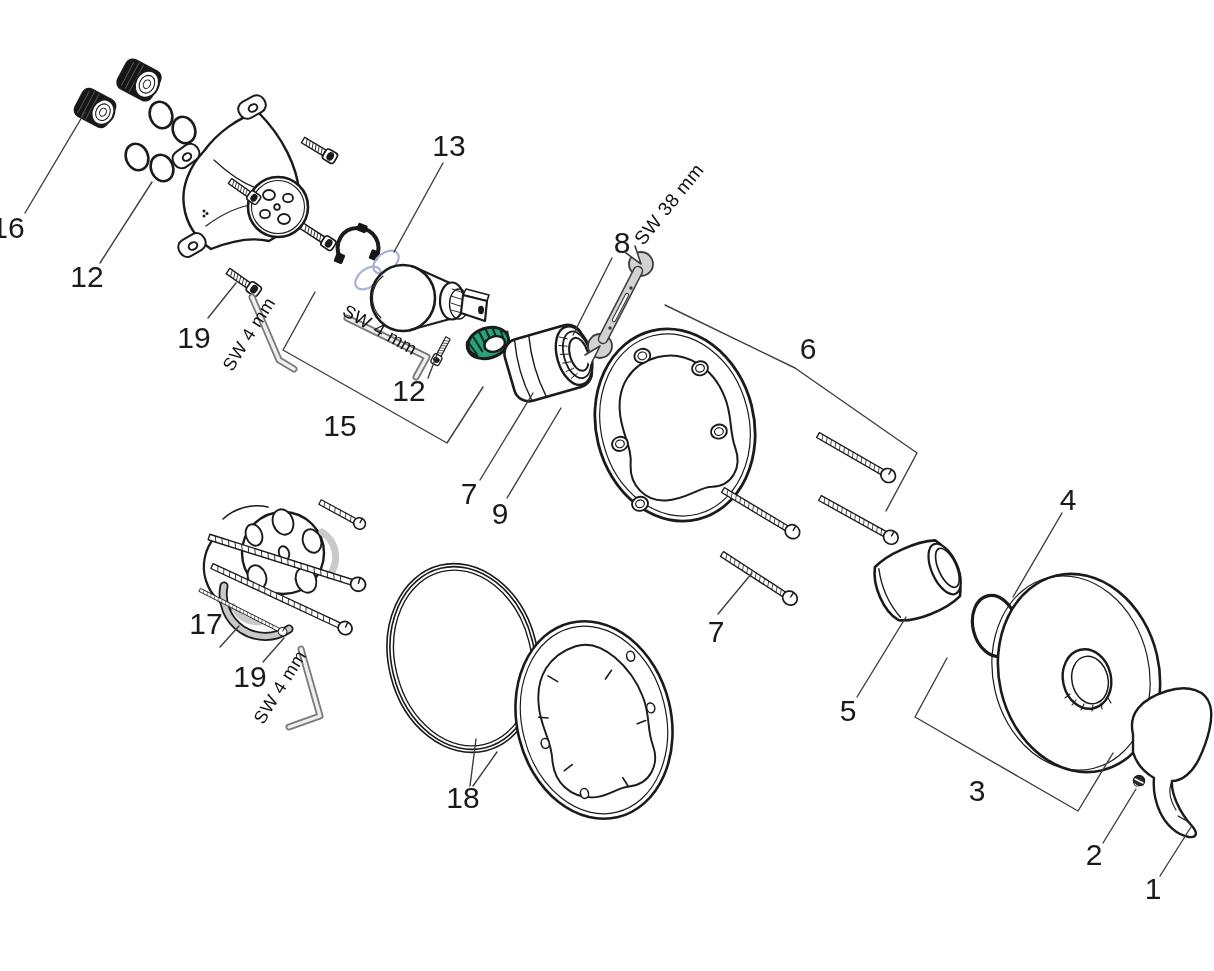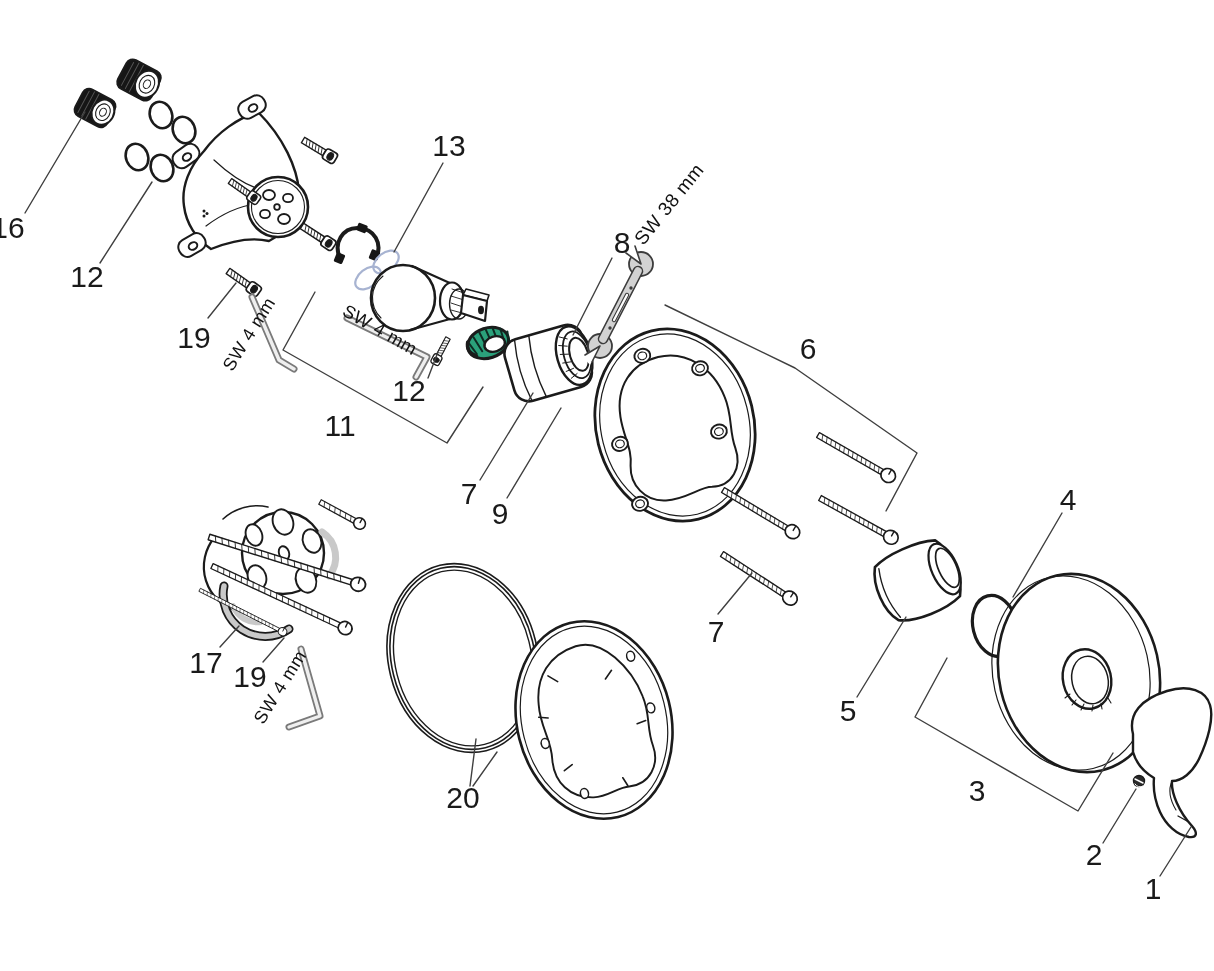--- a/index.html
+++ b/index.html
@@ -306,28 +306,28 @@
   <div class="part-label" style="left:1153px;top:889px">1</div>
   <div class="part-label" style="left:1094px;top:855px">2</div>
   <div class="part-label" style="left:977px;top:791px">3</div>
   <div class="part-label" style="left:1068px;top:500px">4</div>
   <div class="part-label" style="left:848px;top:711px">5</div>
   <div class="part-label" style="left:808px;top:349px">6</div>
   <div class="part-label" style="left:716px;top:632px">7</div>
   <div class="part-label" style="left:622px;top:243px">8</div>
   <div class="part-label" style="left:500px;top:514px">9</div>
   <div class="part-label" style="left:469px;top:494px">7</div>
-  <div class="part-label" style="left:340px;top:426px">11</div>
+  <div class="part-label" style="left:340px;top:426px">15</div>
   <div class="part-label" style="left:409px;top:391px">12</div>
   <div class="part-label" style="left:449px;top:146px">13</div>
   <div class="part-label" style="left:194px;top:338px">19</div>
   <div class="part-label" style="left:87px;top:277px">12</div>
   <div class="part-label" style="left:8px;top:228px">16</div>
-  <div class="part-label" style="left:206px;top:663px">17</div>
+  <div class="part-label" style="left:206px;top:624px">17</div>
   <div class="part-label" style="left:250px;top:677px">19</div>
-  <div class="part-label" style="left:463px;top:798px">20</div>
+  <div class="part-label" style="left:463px;top:798px">18</div>
 
   <div class="annot" style="left:249px;top:334px;transform:translate(-50%,-50%) rotate(-58deg)">SW 4 mm</div>
   <div class="annot" style="left:380px;top:330px;transform:translate(-50%,-50%) rotate(30deg)">SW 4 mm</div>
   <div class="annot sw38" style="left:669px;top:204px;transform:translate(-50%,-50%) rotate(-51deg)">SW 38 mm</div>
   <div class="annot" style="left:280px;top:687px;transform:translate(-50%,-50%) rotate(-58deg)">SW 4 mm</div>
 
 </div>
 
 </body></html>

